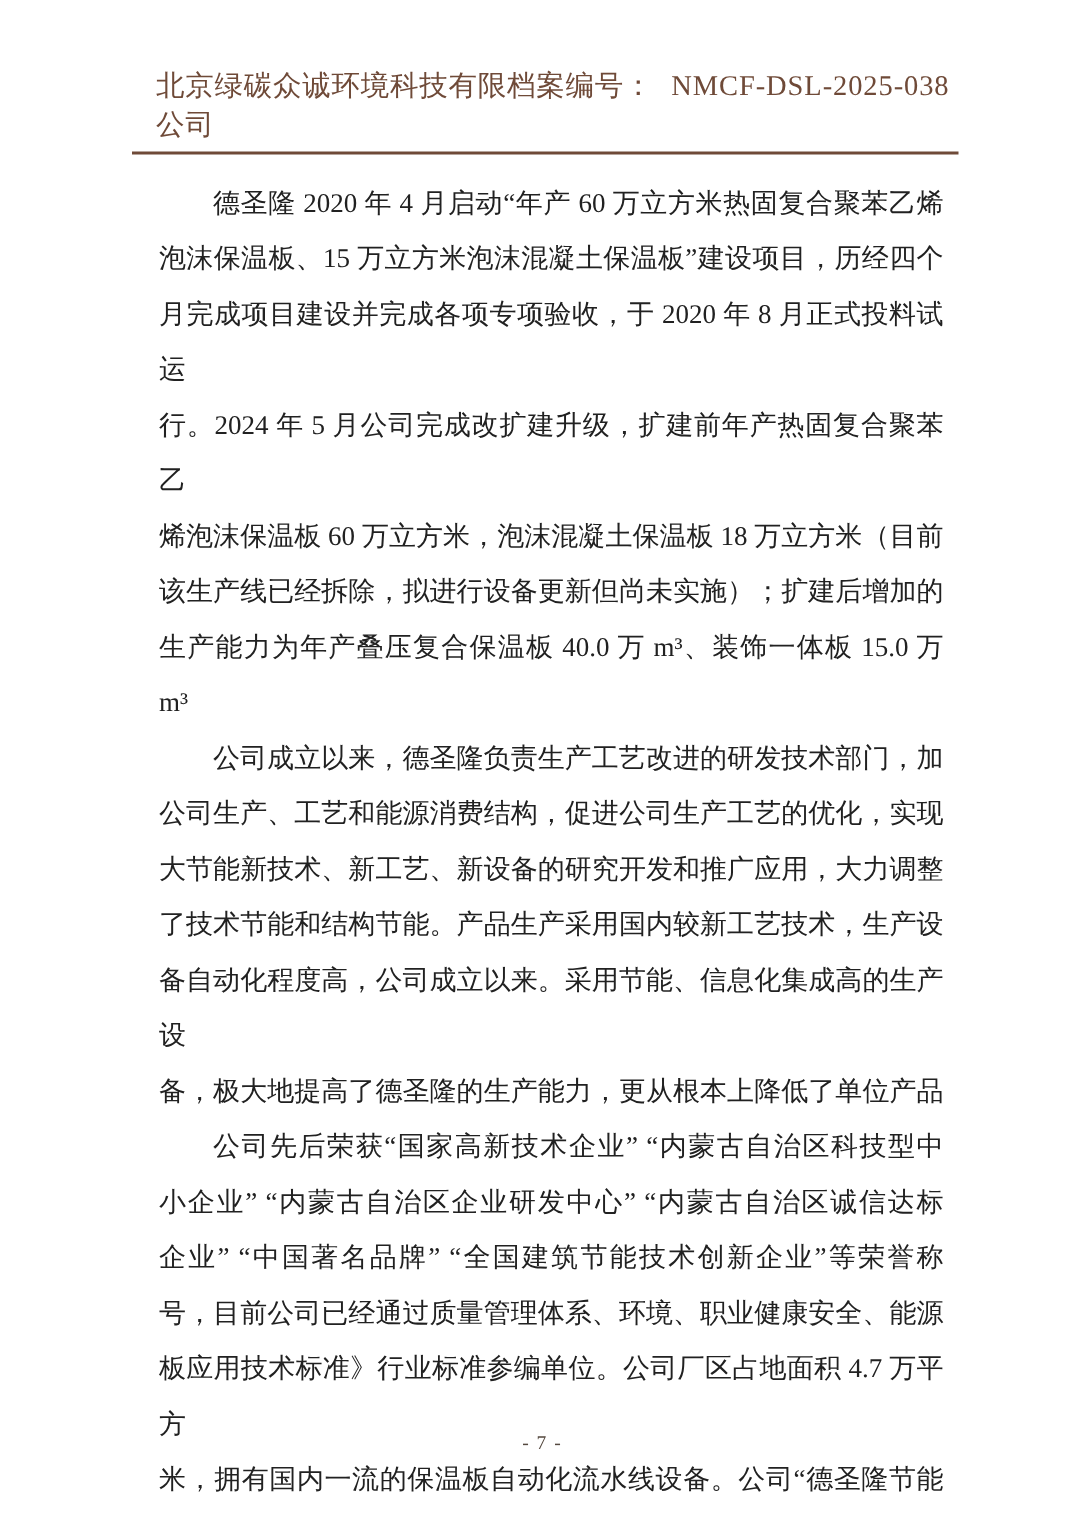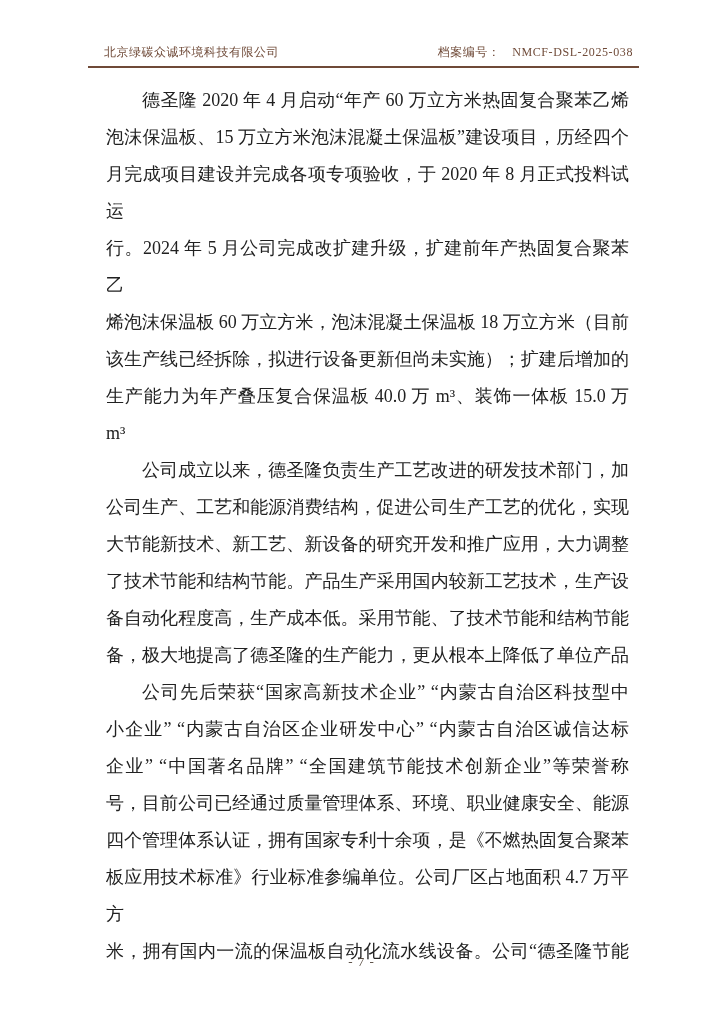--- a/index.html
+++ b/index.html
@@ -12,21 +12,21 @@
     background: #ffffff;
     padding: 44px 84px 0 88px;
     font-family: "Liberation Serif", "DejaVu Serif", serif;
     color: var(--body-text, #212121);
     overflow: hidden;
   }
   .header-row {
     display: flex;
     justify-content: space-between;
     align-items: baseline;
-    font-size: 12px;
+    font-size: 19px;
     color: var(--header-accent, #6f4a38);
     padding: 0 6px 0 16px;
     letter-spacing: 0.5px;
   }
   .archive { white-space: nowrap; }
   .archive .num { margin-left: 12px; letter-spacing: 0.6px; text-align: center; }
   .header-rule {
     height: 0;
     border: none;
     border-top: 2px solid var(--header-accent, #6f4a38);
@@ -78,30 +78,29 @@
       <p class="line">烯泡沫保温板 60 万立方米，泡沫混凝土保温板 18 万立方米（目前</p>
       <p class="line">该生产线已经拆除，拟进行设备更新但尚未实施）；扩建后增加的</p>
       <p class="line">生产能力为年产叠压复合保温板 40.0 万 m³、装饰一体板 15.0 万 m³</p>
     </section>
 
     <section class="para">
       <p class="line first">公司成立以来，德圣隆负责生产工艺改进的研发技术部门，加</p>
       <p class="line">公司生产、工艺和能源消费结构，促进公司生产工艺的优化，实现</p>
       <p class="line">大节能新技术、新工艺、新设备的研究开发和推广应用，大力调整</p>
       <p class="line">了技术节能和结构节能。产品生产采用国内较新工艺技术，生产设</p>
-      <p class="line">备自动化程度高，生产成本低。采用节能、了技术节能和结构节能</p>
+      <p class="line">备自动化程度高，公司成立以来。采用节能、信息化集成高的生产设</p>
       <p class="line">备，极大地提高了德圣隆的生产能力，更从根本上降低了单位产品</p>
     </section>
 
     <section class="para">
       <p class="line first">公司先后荣获“国家高新技术企业” “内蒙古自治区科技型中</p>
       <p class="line">小企业” “内蒙古自治区企业研发中心” “内蒙古自治区诚信达标</p>
       <p class="line">企业” “中国著名品牌” “全国建筑节能技术创新企业”等荣誉称</p>
       <p class="line">号，目前公司已经通过质量管理体系、环境、职业健康安全、能源</p>
-      <p class="line">四个管理体系认证，拥有国家专利十余项，是《不燃热固复合聚苯</p>
       <p class="line">板应用技术标准》行业标准参编单位。公司厂区占地面积 4.7 万平方</p>
       <p class="line">米，拥有国内一流的保温板自动化流水线设备。公司“德圣隆节能</p>
 
     </section>
 
   </main>
 
   <div class="page-footer">
     <span>- 7 -</span>
   </div>

